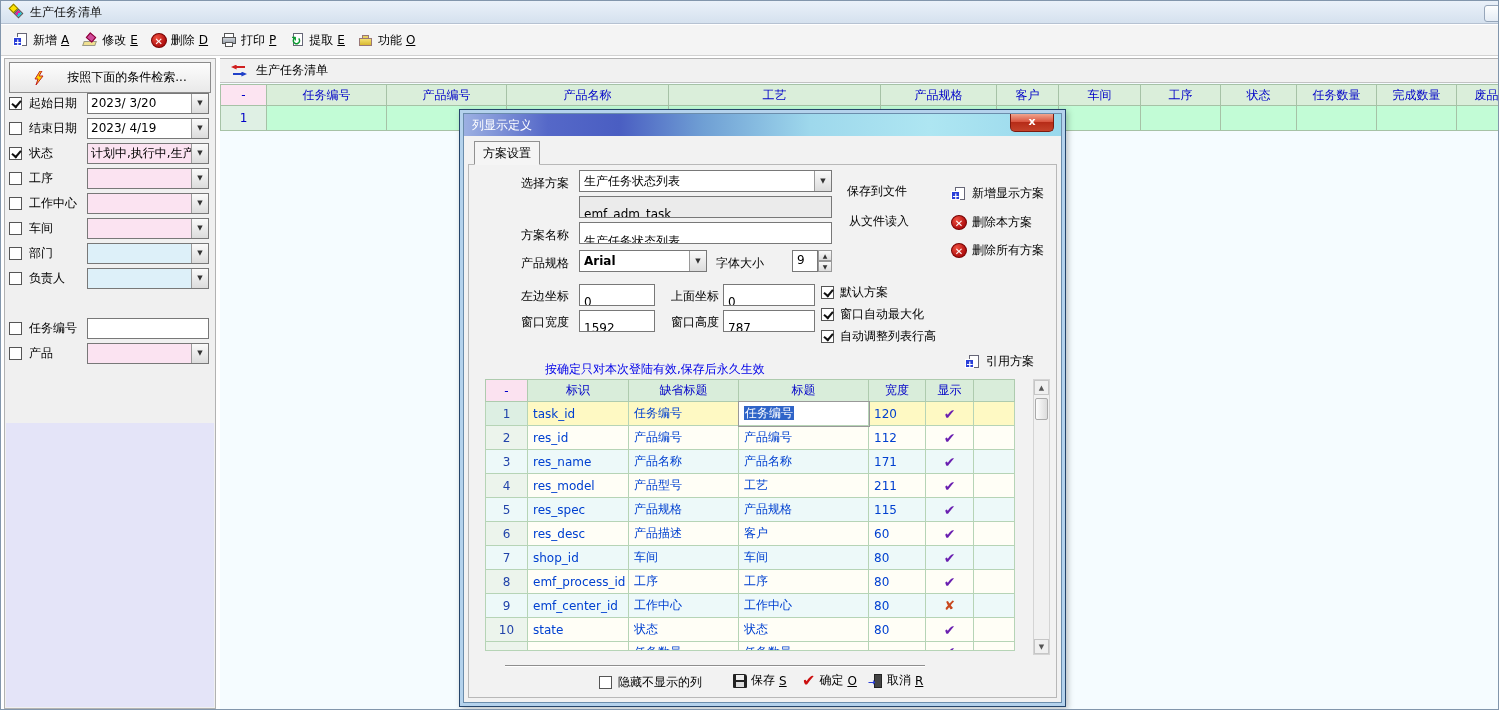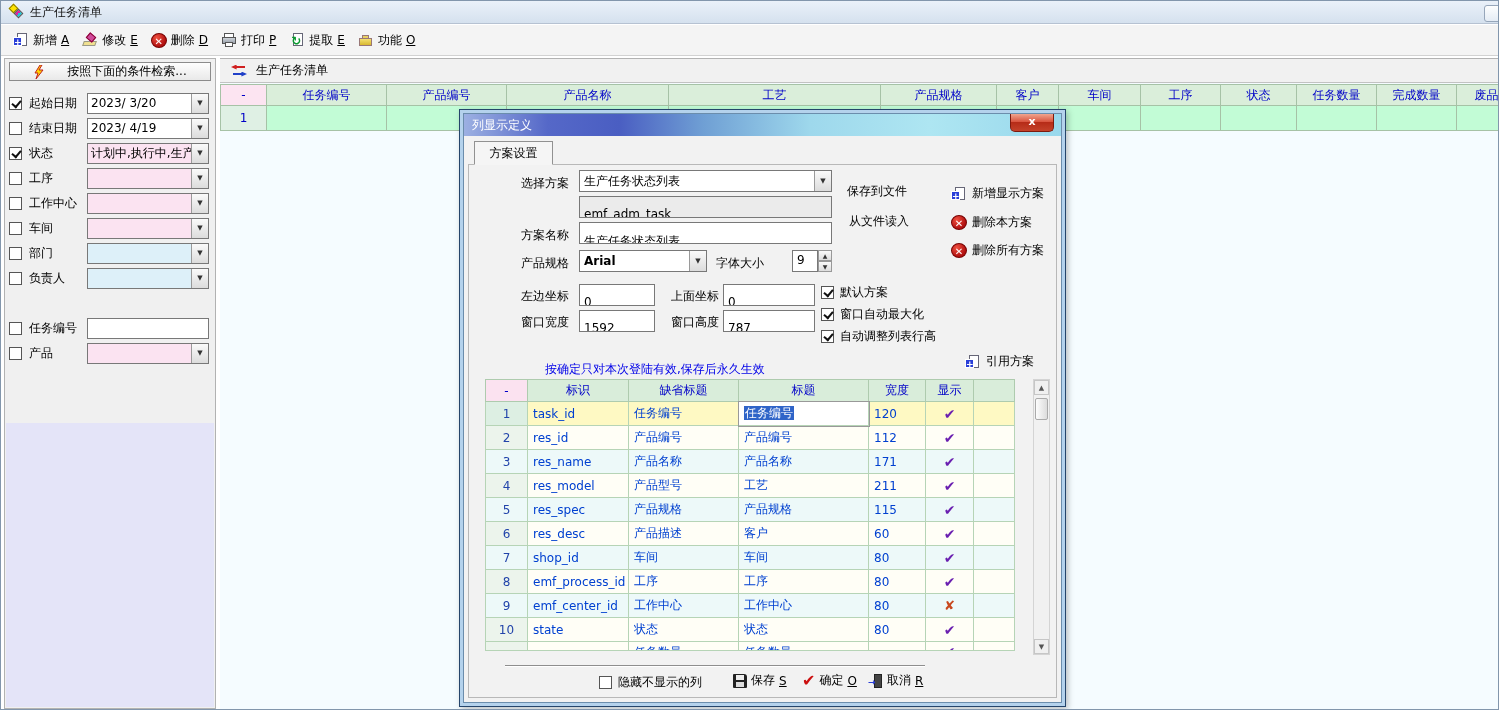--- a/index.html
+++ b/index.html
@@ -34,21 +34,21 @@
             color:#fff; font:bold 10px/15px "DejaVu Sans",sans-serif; text-align:center; border:1px solid #700; width:15px; height:15px; }
   .ic-print .pa { position:absolute; left:3px; top:1px; width:10px; height:5px; background:#fff; border:1px solid #555; }
   .ic-print .pb { position:absolute; left:1px; top:5px; width:14px; height:7px; background:linear-gradient(#cfd4da,#9aa2ac); border:1px solid #555; }
   .ic-print .pc { position:absolute; left:4px; top:10px; width:8px; height:5px; background:#fff; border:1px solid #555; }
   .ic-extract .rr { position:absolute; left:2px; top:3px; color:#0a9a30; font:bold 12px/12px "DejaVu Sans",sans-serif; }
   .ic-func .bx { position:absolute; left:1px; top:6px; width:13px; height:8px; background:linear-gradient(#f4e070,#d8b830); border:1px solid #977; }
   .ic-func .lid { position:absolute; left:4px; top:3px; width:7px; height:4px; background:#e8d060; border:1px solid #977; }
 
   
   .sidebar { position:absolute; left:3px; top:57px; width:212px; bottom:0; background:#f0f0f0; border:1px solid #b2b2b2; }
-  .search-btn { position:absolute; left:4px; top:3px; right:4px; height:19px; border:1px solid #8b8b8b;
+  .search-btn { position:absolute; left:4px; top:3px; right:4px; height:31px; border:1px solid #8b8b8b;
                 background:linear-gradient(#fdfdfd,#e9e9e9); display:flex; align-items:center; justify-content:center; gap:22px; }
   .frow { position:absolute; left:4px; right:4px; height:22px; display:flex; align-items:center; }
   .cb { width:13px; height:13px; background:#fff; border:1px solid #555; position:relative; flex:0 0 13px; }
   .cb.on::after { content:''; position:absolute; left:2px; top:2px; width:7px; height:4px;
                   border-left:2px solid #111; border-bottom:2px solid #111; transform:rotate(-50deg); }
   .frow .fl { margin-left:7px; }
   .field { position:absolute; right:2px; width:122px; height:21px; background:#fff; border:1px solid #787878;
            display:flex; align-items:center; }
   .field .val { flex:1; padding:0 3px; overflow:hidden; white-space:nowrap; }
   .field.pink { background:#fbe3f1; }
@@ -75,21 +75,21 @@
             border:1px solid #25456b; background:#b4d2ec; box-shadow:2px 2px 6px rgba(0,0,0,.25); }
   .dlg-inner { position:absolute; inset:3px; border:1px solid #6b8dac; background:#f2f2f2; }
   .dlg-titlebar { position:absolute; left:0; top:0; right:0; height:22px;
       background:linear-gradient(90deg,#9cb0e2 0%,#5568c8 14%,#4a5ec2 26%,#6f9fd4 40%,#9ed8ec 58%,#aee6f2 78%,#99d8ec 100%);
       color:#fff; display:flex; align-items:center; padding-left:8px; }
   .dlg-close { position:absolute; right:7px; top:0; width:44px; height:18px;
       background:linear-gradient(#f0a58e 0%,#d95540 45%,#b62c18 50%,#c4422a 100%);
       border:1px solid #7c1a0e; border-top:none; border-radius:0 0 5px 5px; color:#fff;
       font:bold 11px/16px "DejaVu Sans",sans-serif; text-align:center; }
   .dlg-body { position:absolute; left:0; top:22px; right:0; bottom:0; background:#f2f2f2; }
-  .tab { position:absolute; left:10px; top:5px; width:79px; height:24px; background:#f5f5f5;
+  .tab { position:absolute; left:10px; top:5px; width:66px; height:24px; background:#f5f5f5;
          border:1px solid #919191; border-bottom:1px solid #f5f5f5; z-index:2; text-align:center; line-height:22px; }
   .panel { position:absolute; left:4px; right:4px; top:28px; bottom:4px; border:1px solid #b8b8b8;
            background:#f2f2f2; }
   .lbl { position:absolute; white-space:nowrap; }
   .tin { position:absolute; height:22px; background:#fff; border:1px solid #787878; padding:10px 4px; white-space:nowrap; overflow:hidden; }
   .tin.ro { background:#ebebeb; height:20px; }
   .dd { position:absolute; height:22px; background:#fff; border:1px solid #787878; display:flex; align-items:center; }
   .dd .val { flex:1; padding:0 4px; overflow:hidden; white-space:nowrap; }
   .spin { position:absolute; height:22px; width:40px; }
   .spin .sv { position:absolute; left:0; top:0; width:26px; height:22px; background:#fff; border:1px solid #787878; padding:2px 4px; }

